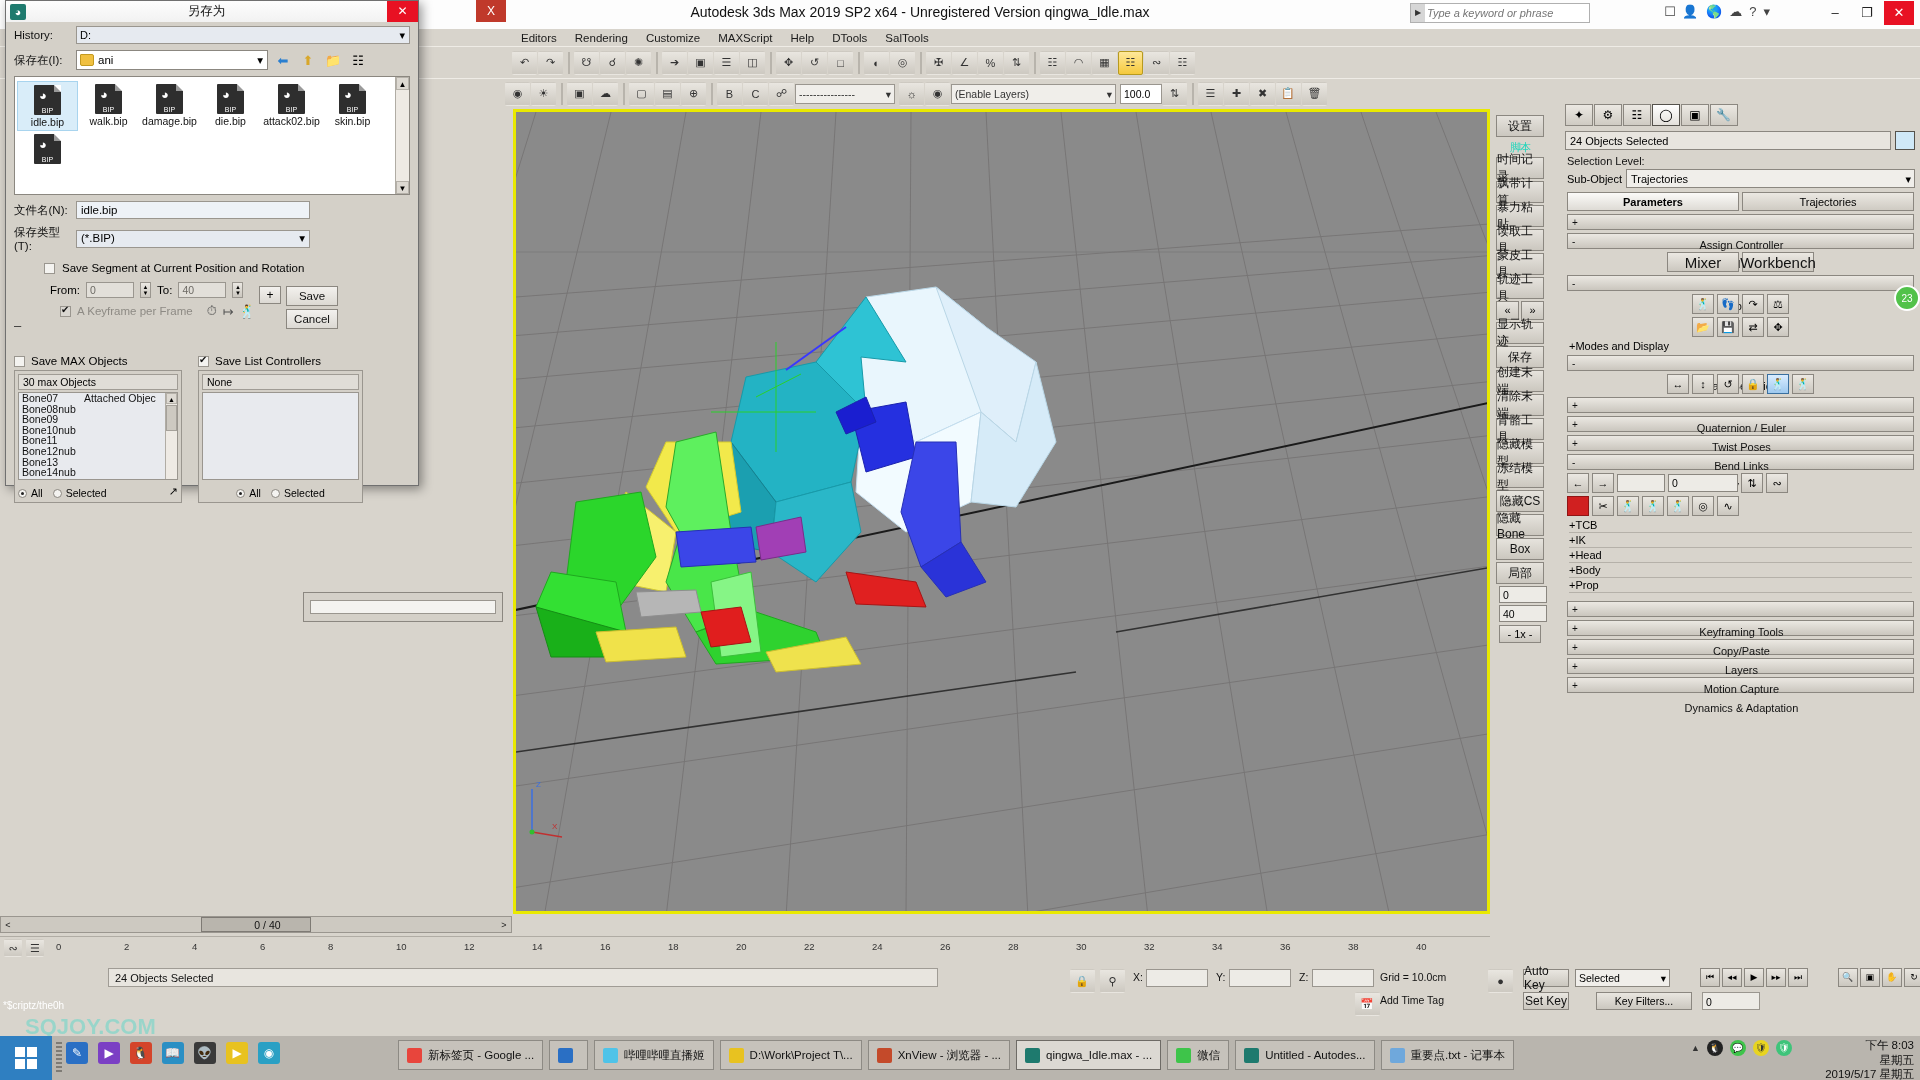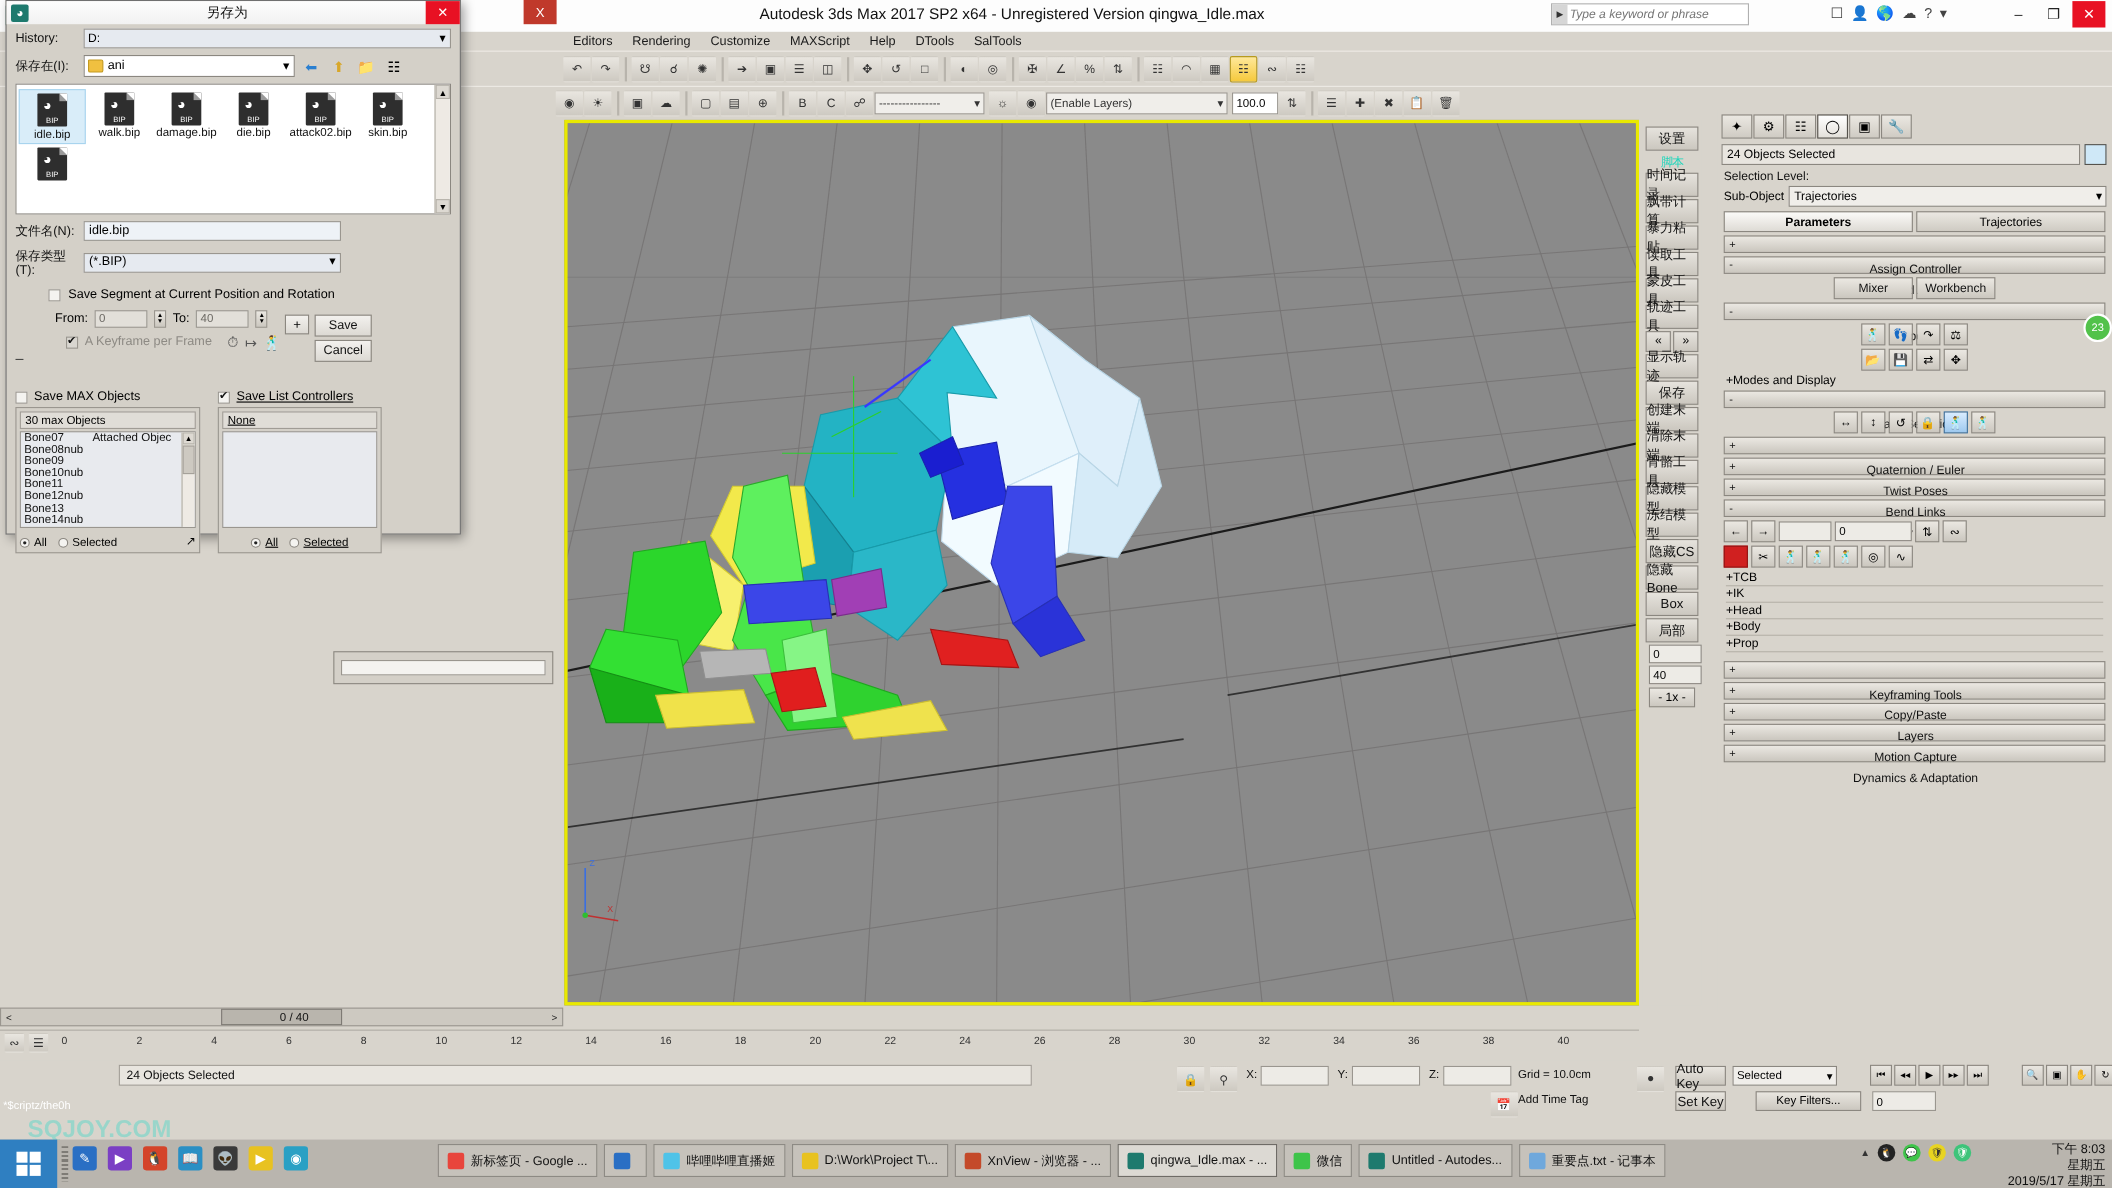--- a/index.html
+++ b/index.html
@@ -158,21 +158,21 @@
   .two-tabs div { flex: 1; height: 19px; border: 1px solid #8b8780; background: linear-gradient(#ebe8e2,#cfcbc3); font-size: 11px; text-align: center; line-height: 18px; }
   .two-tabs div.on { background: linear-gradient(#fbfaf8,#dedbd5); font-weight: bold; }
   .rollout {
     margin: 3px 6px; height: 16px; border: 1px solid #8b8780;
     background: linear-gradient(#ebe8e2,#cac6be); font-size: 11px;
     display: flex; align-items: center; padding-left: 4px; color: #111;
   }
   .rollout .pm { margin-right: 6px; font-size: 10px; }
   .rollout .txt { flex: 1; text-align: center; padding-right: 14px; margin-top: 46px; }
   .btn-row { display: flex; gap: 3px; justify-content: center; margin: 3px 0; }
-  .pbtn { height: 20px; border: 1px solid #8b8780; background: linear-gradient(#ebe8e2,#cbc7bf); font-size: 11px; display: flex; align-items: center; justify-content: center; color: #111; padding: 0 6px; }
+  .pbtn { height: 20px; border: 1px solid #8b8780; background: linear-gradient(#ebe8e2,#cbc7bf); font-size: 15px; display: flex; align-items: center; justify-content: center; color: #111; padding: 0 6px; }
   .ibtn { width: 22px; height: 20px; border: 1px solid #8b8780; background: linear-gradient(#ebe8e2,#cbc7bf); font-size: 11px; display: flex; align-items: center; justify-content: center; }
   .ibtn.sel { background: linear-gradient(#d9ecff,#9ec9ef); border-color: #3a6f9e; }
   .modes-lbl { font-size: 11px; margin: 3px 0 2px 8px; }
   .keyinfo-row { display: flex; align-items: center; gap: 3px; margin: 3px 6px; }
   .keyinfo-field { height: 18px; border: 1px solid #8b8780; background: #edebe6; font-size: 10.5px; line-height: 17px; padding-left: 3px; }
   .mini-roll { margin: 1px 8px; font-size: 11px; border-bottom: 1px solid #b5b1a9; padding-bottom: 1px; }
   .spin-field { margin: 2px 6px; width: 48px; height: 17px; border: 1px solid #8b8780; background: #edebe6; font-size: 10.5px; line-height: 16px; padding-left: 3px; }
   .x1 { margin: 3px 6px; width: 42px; height: 18px; border: 1px solid #8b8780; background: linear-gradient(#ebe8e2,#cbc7bf); text-align: center; line-height: 17px; font-size: 11px; }
 
   
@@ -280,21 +280,21 @@
 </head>
 <body>
 
 <div id="root">
 
   <div class="max-window">
 
     <div class="max-titlebar">
       <div class="app-icon-sq">◕</div>
       <div class="red-x-box">X</div>
-      <div class="max-title">Autodesk 3ds Max  2017 SP2 x64  - Unregistered Version     qingwa_Idle.max</div>
+      <div class="max-title">Autodesk 3ds Max  2019 SP2 x64  - Unregistered Version     qingwa_Idle.max</div>
       <div class="tb-search">
         <div class="arrow">▶</div>
         <input placeholder="Type a keyword or phrase" style="">
       </div>
       <div class="tb-icons">
         <span>☐</span>
         <span>👤</span>
         <span>🌎</span>
         <span>☁</span>
         <span>?</span>
@@ -905,21 +905,21 @@
               </span>
               <span class="radio-row">
                 <span class="rad"></span>
                 <span>Selected</span>
               </span>
               <span style="margin-left:auto;font-size:11px;">↗</span>
             </div>
           </div>
         </div>
 
-        <div style="width:149px;text-decoration:underline;">
+        <div style="width:165px;">
           <div style="display:flex;align-items:center;gap:6px;margin-bottom:3px;">
             <span class="chk on"></span>
             <span style="font-size:11.5px;">Save List Controllers</span>
           </div>
           <div class="listbox">
             <div class="lb-head">None</div>
             <div class="lb-body"></div>
             <div style="display:flex;align-items:center;gap:10px;margin-top:4px;justify-content:center;">
               <span class="radio-row">
                 <span class="rad on"></span>

